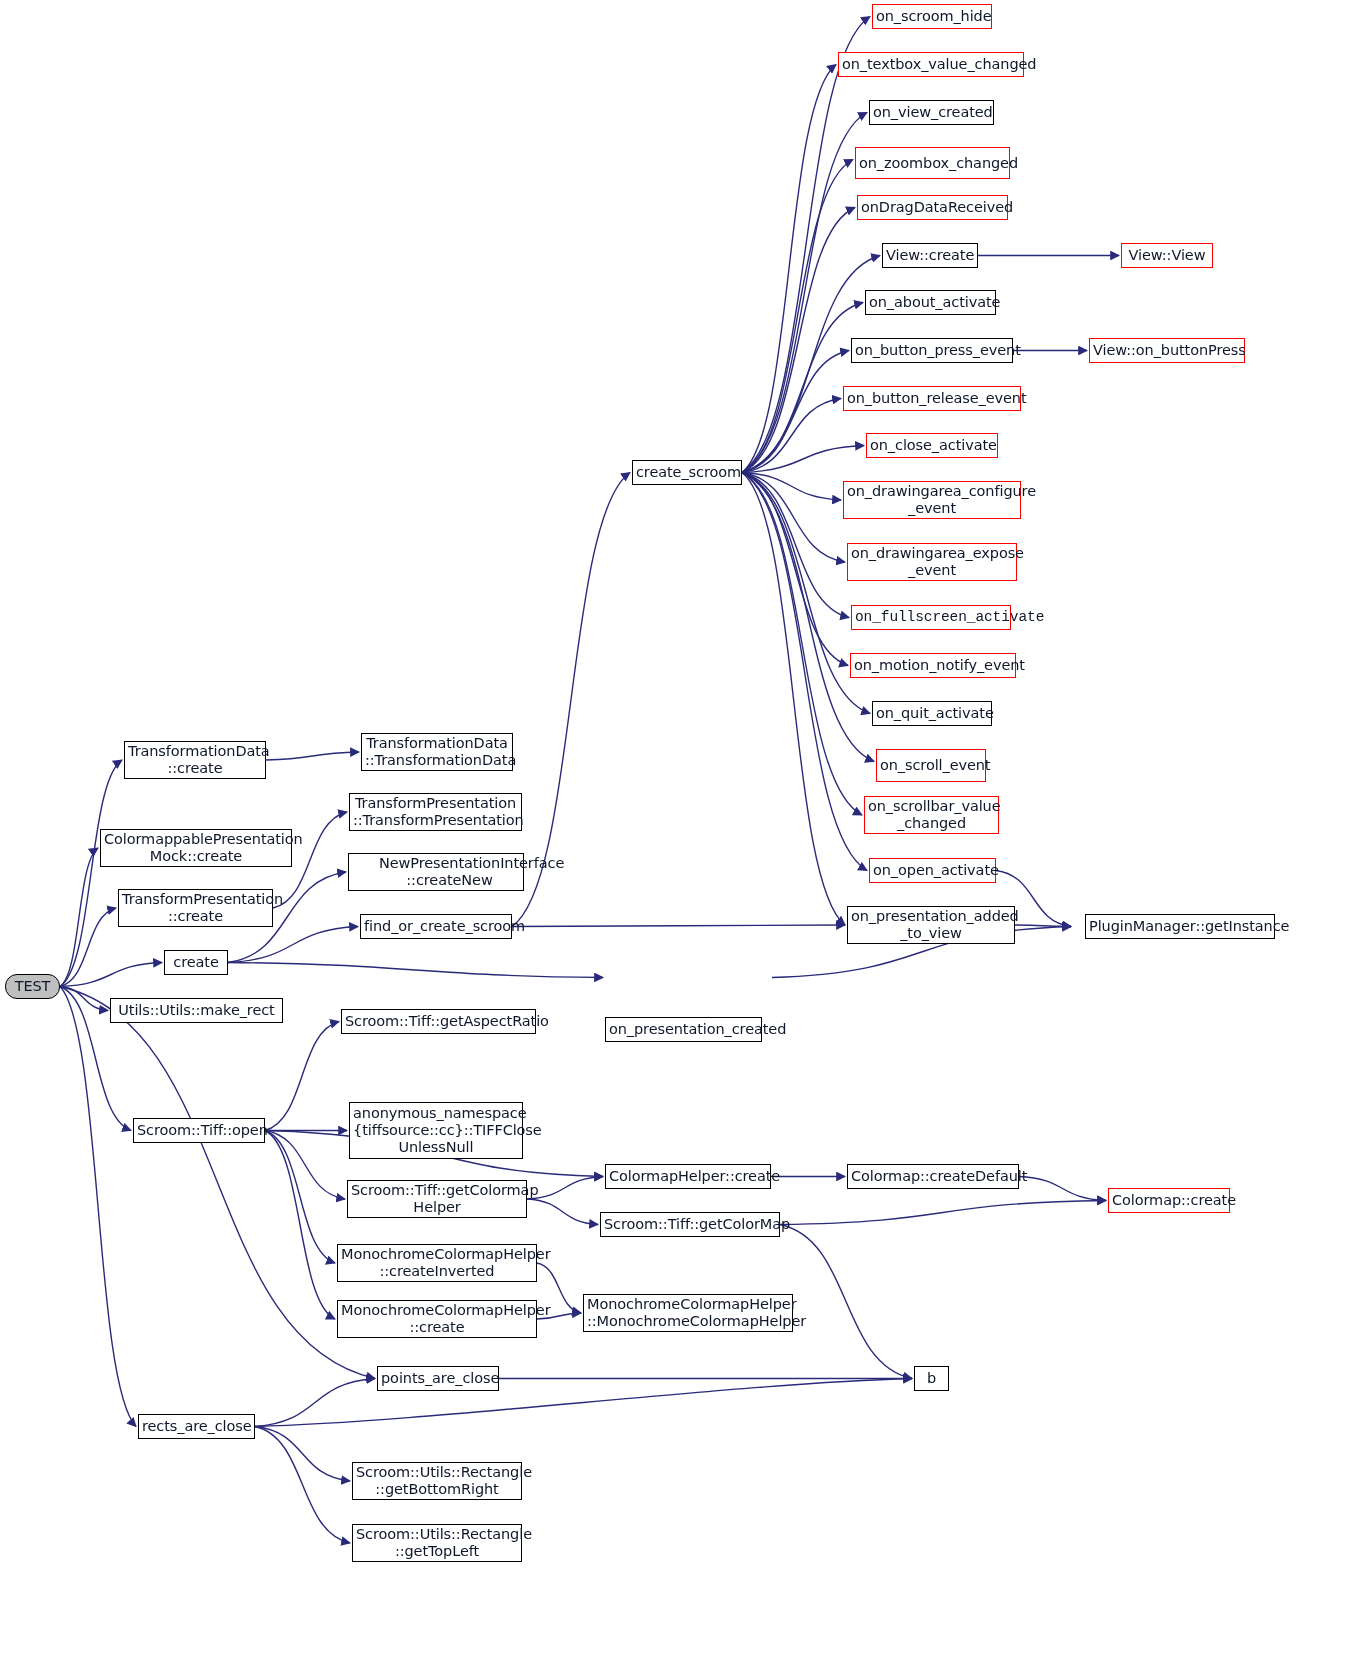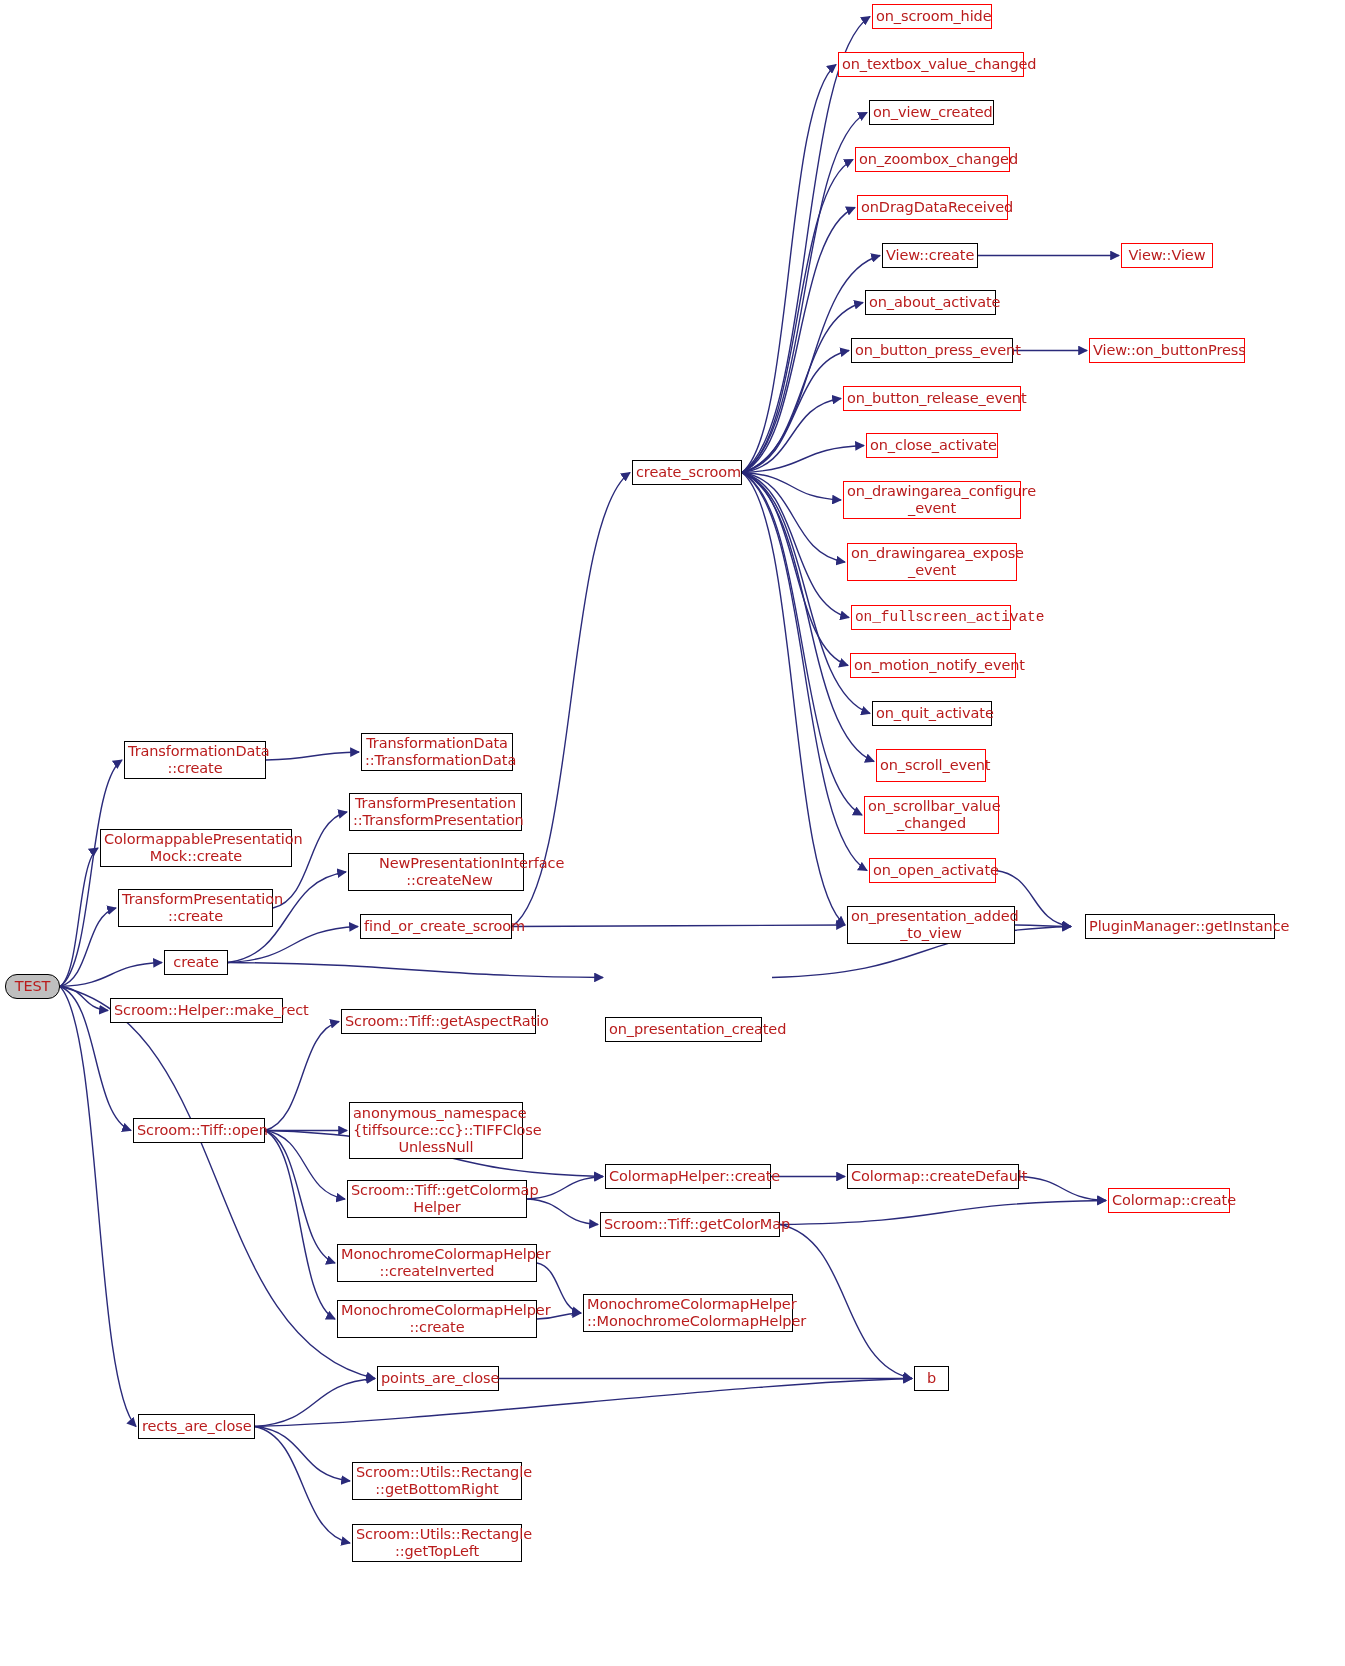--- a/index.html
+++ b/index.html
@@ -24,21 +24,21 @@
   }
   .node {
     position: absolute;
     box-sizing: border-box;
     display: flex;
     align-items: center;
     justify-content: center;
     text-align: center;
     background: #ffffff;
     border: 1px solid #000000;
-    color: #b91c1c;
+    color: #0f172a;
     font-size: 14.5px;
     line-height: 17px;
     letter-spacing: -0.1px;
     white-space: pre-line;
     padding: 0 3px;
     z-index: 5;
   }
   .node.red {
     border-color: #ff0000;
   }
@@ -129,27 +129,27 @@
       <div class="node" style="left: 100px; top: 829px; width: 192px; height: 38px;"><span class="lbl">ColormappablePresentation
 Mock::create</span></div>
       <div class="node" style="left: 349px; top: 793px; width: 173px; height: 38px;"><span class="lbl">TransformPresentation
 ::TransformPresentation</span></div>
       <div class="node" style="left: 118px; top: 889px; width: 155px; height: 38px;"><span class="lbl">TransformPresentation
 ::create</span></div>
       <div class="node" style="left: 348px; top: 853px; width: 176px; height: 38px; padding-left: 30px;"><span class="lbl">NewPresentationInterface
 ::createNew</span></div>
       <div class="node" style="left: 164px; top: 950px; width: 64px; height: 25px;"><span class="lbl">create</span></div>
       <div class="node" style="left: 360px; top: 914px; width: 152px; height: 25px; align-items: center;"><span class="lbl">find_or_create_scroom</span></div>
-      <div class="node" style="left: 110px; top: 998px; width: 173px; height: 25px;"><span class="lbl">Scroom::Helper::make_rect</span></div>
+      <div class="node" style="left: 110px; top: 998px; width: 173px; height: 25px;"><span class="lbl">Utils::Utils::make_rect</span></div>
       <div class="node" style="left: 605px; top: 1017px; width: 157px; height: 25px; justify-content: flex-end;"><span class="lbl">on_presentation_created</span></div>
       <div class="node" style="left: 632px; top: 460px; width: 110px; height: 25px;"><span class="lbl">create_scroom</span></div>
       <div class="node red" style="left: 872px; top: 4px; width: 120px; height: 25px;"><span class="lbl">on_scroom_hide</span></div>
       <div class="node red" style="left: 838px; top: 52px; width: 186px; height: 25px;"><span class="lbl">on_textbox_value_changed</span></div>
       <div class="node" style="left: 869px; top: 100px; width: 125px; height: 25px;"><span class="lbl">on_view_created</span></div>
-      <div class="node red" style="left: 855px; top: 147px; width: 155px; height: 25px;"><span class="lbl">on_zoombox_changed</span></div>
+      <div class="node red" style="left: 855px; top: 147px; width: 155px; height: 32px;"><span class="lbl">on_zoombox_changed</span></div>
       <div class="node red" style="left: 857px; top: 195px; width: 151px; height: 25px;"><span class="lbl">onDragDataReceived</span></div>
       <div class="node" style="left: 882px; top: 243px; width: 96px; height: 25px;"><span class="lbl">View::create</span></div>
       <div class="node red" style="left: 1121px; top: 243px; width: 92px; height: 25px;"><span class="lbl">View::View</span></div>
       <div class="node" style="left: 865px; top: 290px; width: 131px; height: 25px;"><span class="lbl">on_about_activate</span></div>
       <div class="node" style="left: 851px; top: 338px; width: 162px; height: 25px;"><span class="lbl">on_button_press_event</span></div>
       <div class="node red" style="left: 1089px; top: 338px; width: 156px; height: 25px;"><span class="lbl">View::on_buttonPress</span></div>
       <div class="node red" style="left: 843px; top: 386px; width: 178px; height: 25px;"><span class="lbl">on_button_release_event</span></div>
       <div class="node red" style="left: 866px; top: 433px; width: 132px; height: 25px;"><span class="lbl">on_close_activate</span></div>
       <div class="node red" style="left: 843px; top: 481px; width: 178px; height: 38px;"><span class="lbl">on_drawingarea_configure
 _event</span></div>

